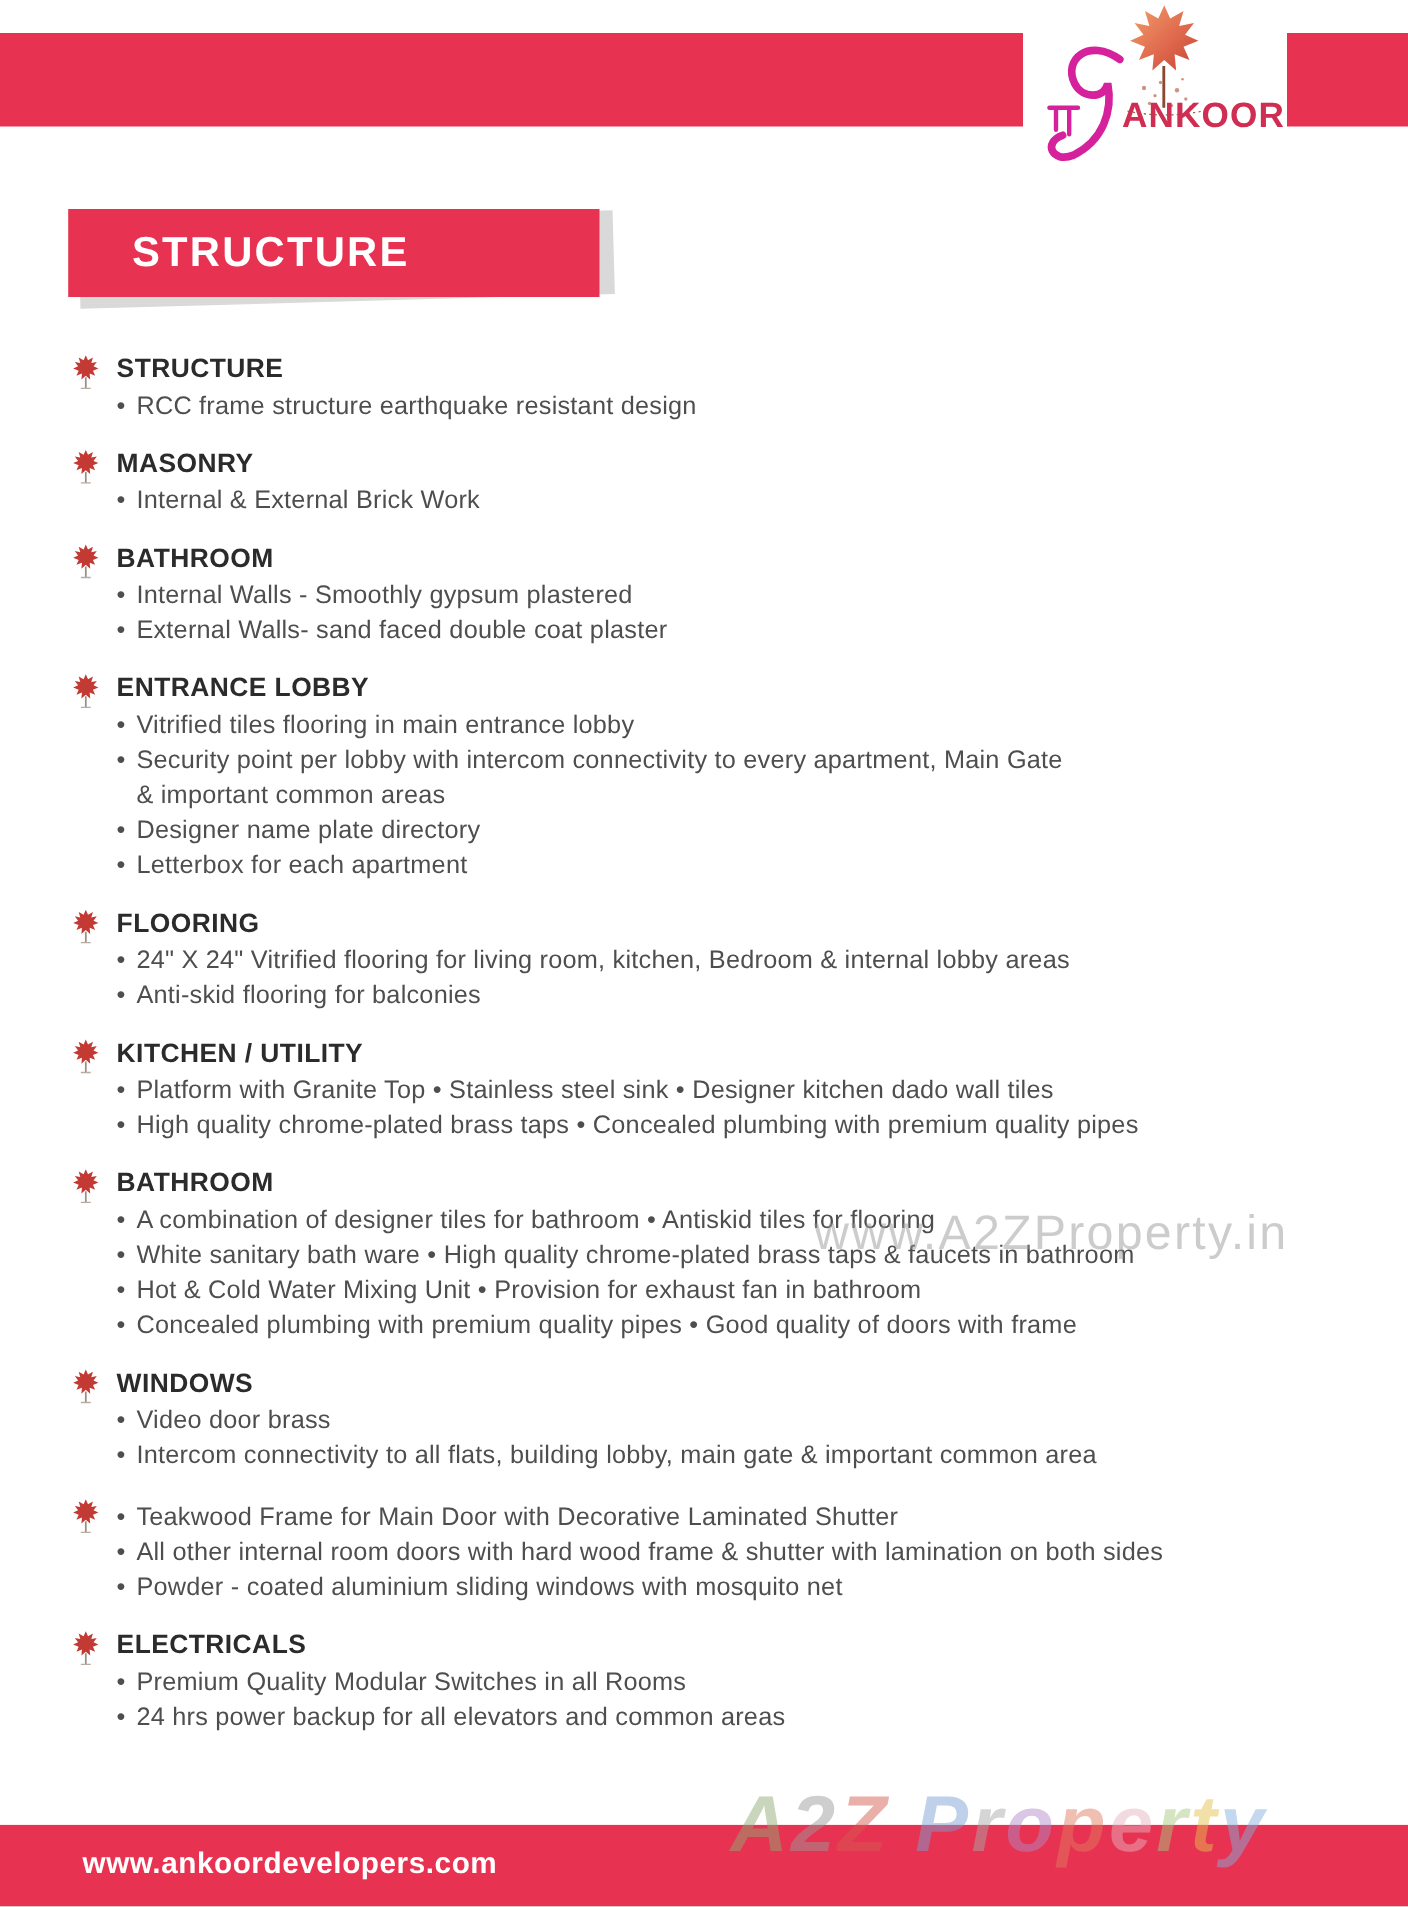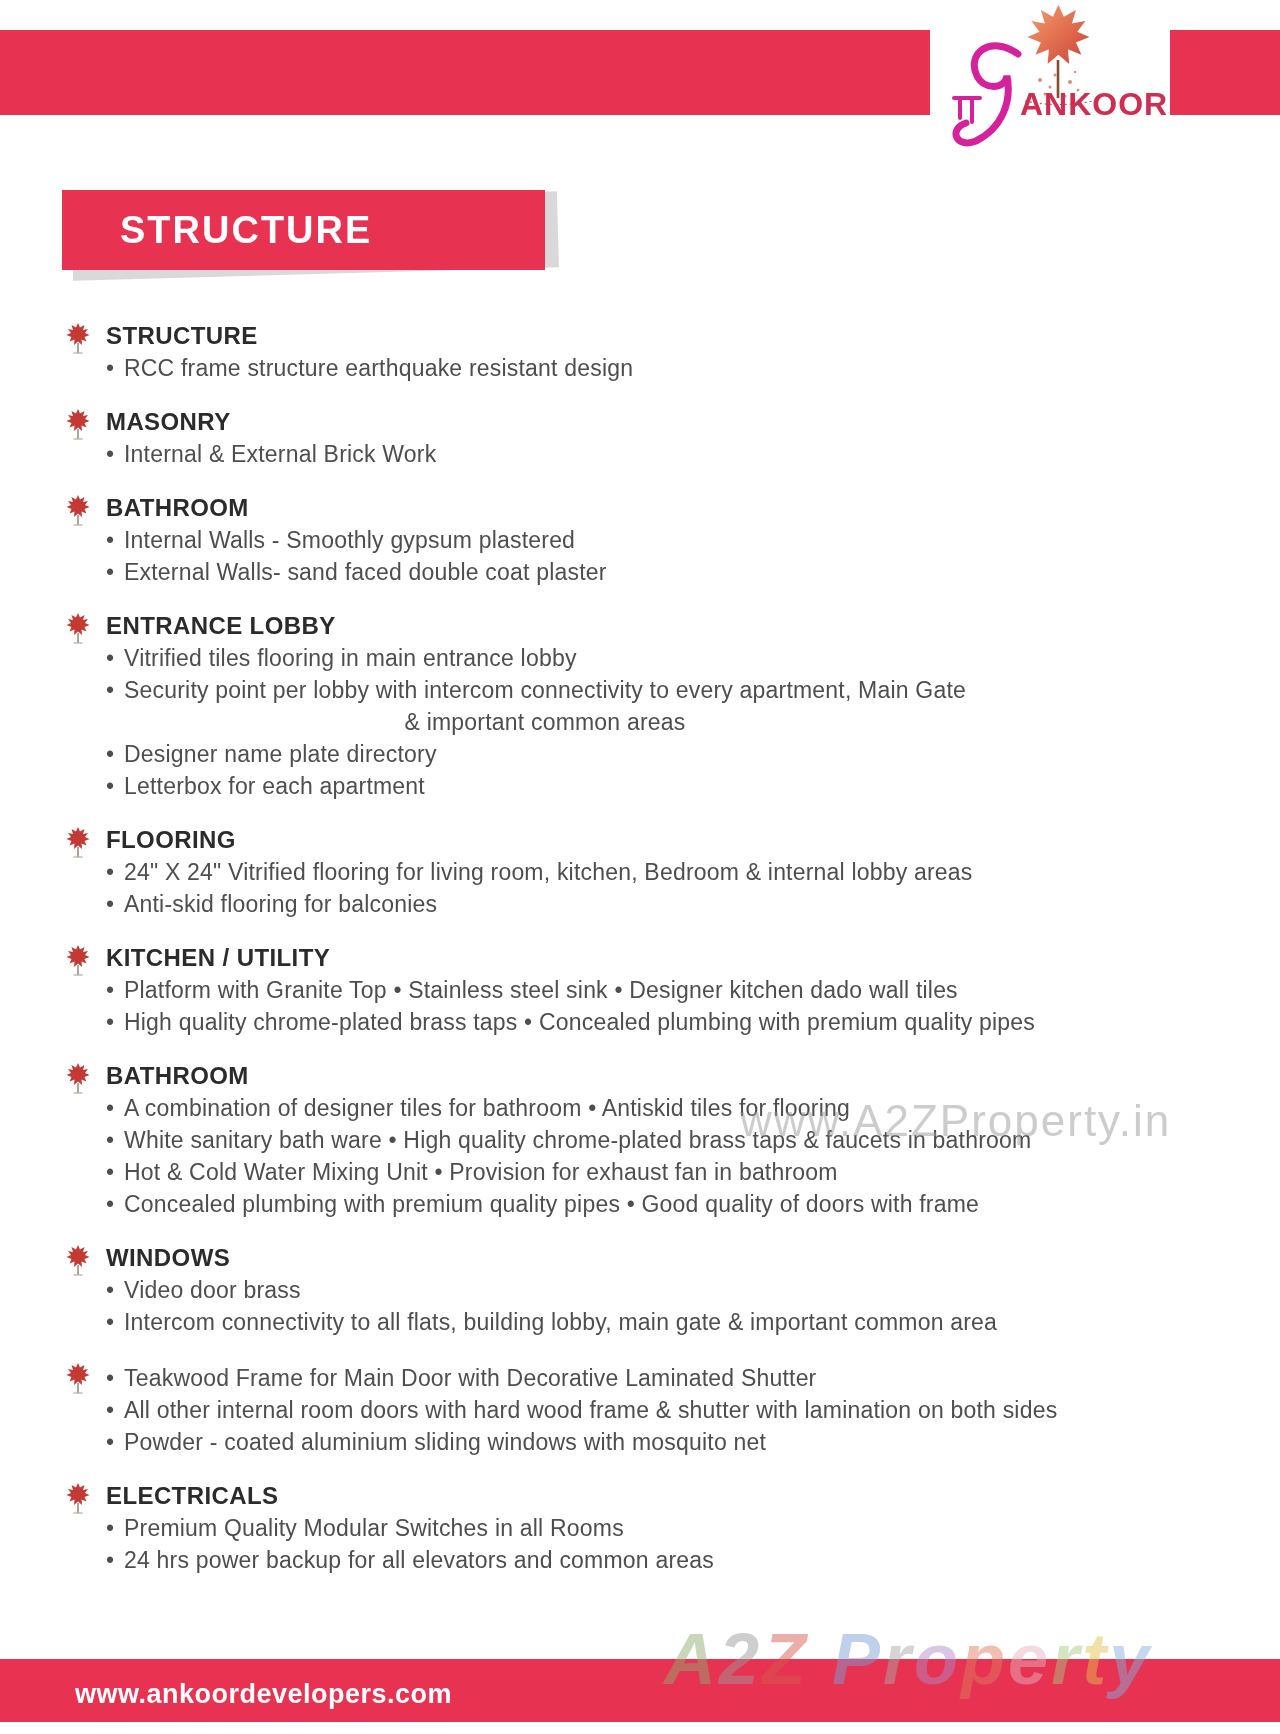--- a/index.html
+++ b/index.html
@@ -25,28 +25,28 @@
   .banner{position:absolute;left:62px;top:190px;width:483px;height:80px;background:var(--brand-red);display:flex;align-items:center;padding-left:58px;}
   .banner-title{color:#ffffff;font-size:38px;font-weight:bold;letter-spacing:2px;}
 
   
   .sections{position:absolute;left:0;top:322px;width:1280px;}
   .spec-section{position:relative;padding-left:106px;margin-bottom:24px;}
   .leaf-icon{position:absolute;left:66px;top:0;width:24px;height:34px;}
   .sec-title{font-size:24px;line-height:28px;margin:0 0 2px 0;color:var(--heading);font-weight:bold;letter-spacing:.4px;}
   .bullet{display:flex;font-size:23px;line-height:32px;color:var(--body);letter-spacing:.2px;}
   .bullet .dot{width:18px;flex:0 0 18px;color:var(--body);}
-  .bullet .btext{white-space:pre-line;max-width:1060px;text-align:center;}
+  .bullet .btext{white-space:pre-line;max-width:1060px;}
 
   
   .wm-mid{position:absolute;left:740px;top:1096px;font-size:44px;color:#9b9b9b;opacity:.5;letter-spacing:2px;white-space:nowrap;z-index:3;}
   .wm-bottom{position:absolute;left:664px;top:1618px;font-size:72px;font-weight:bold;opacity:.48;letter-spacing:3px;white-space:nowrap;z-index:6;font-style:italic;}
 
   
-  .footer-bar{position:absolute;left:0;top:1659px;width:1280px;height:63px;background:var(--brand-red);z-index:4;}
+  .footer-bar{position:absolute;left:0;top:1659px;width:1280px;height:74px;background:var(--brand-red);z-index:4;}
   .footer-text{position:absolute;left:75px;top:20px;color:#ffffff;font-size:27px;font-weight:bold;letter-spacing:.5px;}
 </style>
 </head>
 <body>
 
 <div class="page">
 
   <div class="bar-left"></div>
   <div class="bar-right"></div>
 

